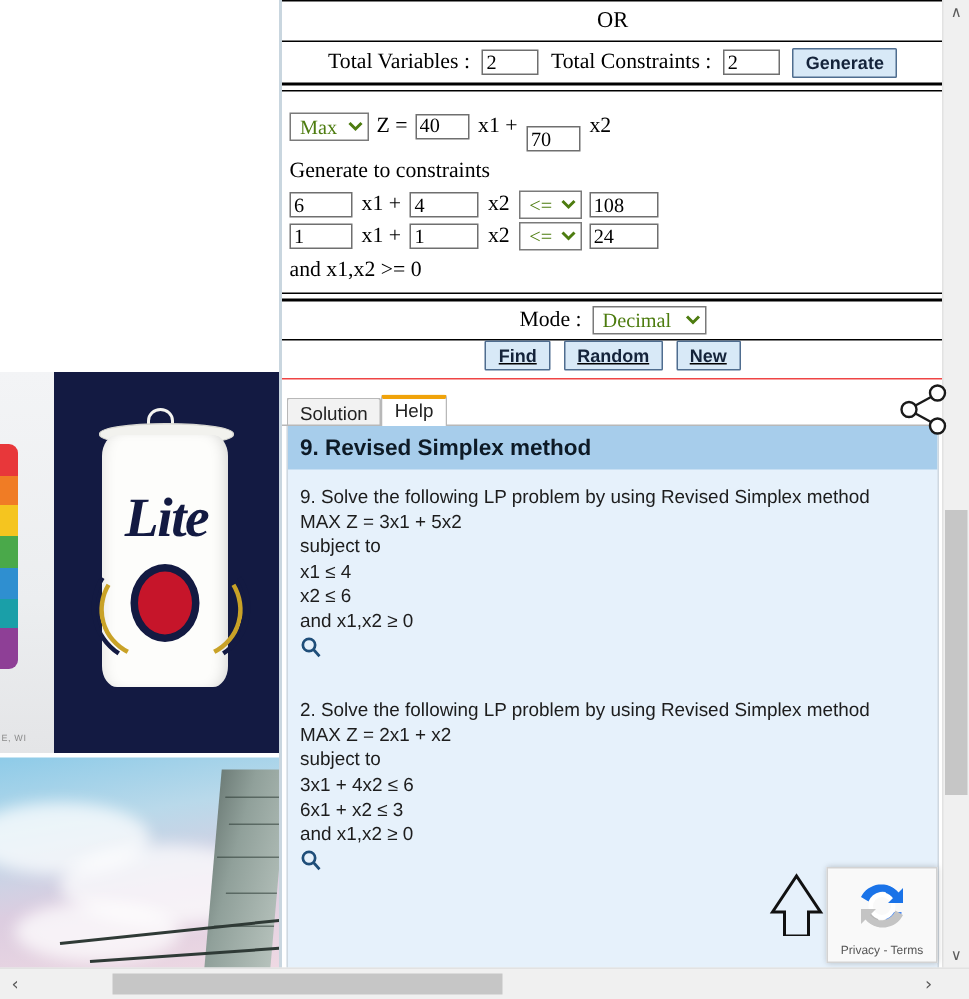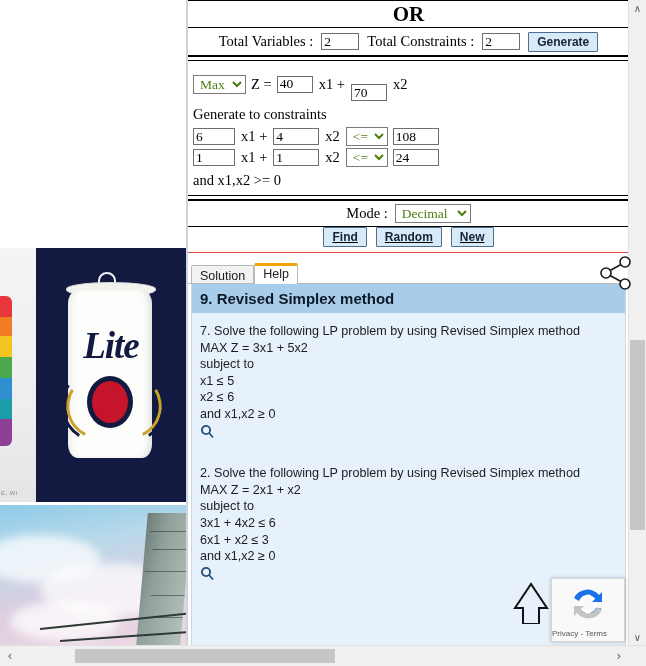--- a/index.html
+++ b/index.html
@@ -170,22 +170,22 @@
     position: absolute;
     left: 188px; top: 0;
     width: 441px; height: 646px;
     background: #ffffff;
     overflow: hidden;
   }
   .row-or {
     height: 26px;
     line-height: 26px;
     text-align: center;
-    font-size: 21px;
-    font-weight: bold;
+    font-size: 15px;
+    font-weight: normal;
     border-top: 1px solid #000;
     border-bottom: 1px solid #000;
   }
   .row-gen {
     height: 27px;
     display: flex;
     align-items: center;
     justify-content: center;
     border-bottom: 1px solid #000;
     font-size: 14.5px;
@@ -346,20 +346,21 @@
     right: 4px; bottom: 4px;
     width: 72px; height: 62px;
     background: #f9f9f9;
     border: 1px solid #d3d3d3;
     box-shadow: 0 0 4px rgba(0,0,0,.22);
     z-index: 8;
   }
   #recaptcha .rc-txt {
     position: absolute;
     bottom: 3px; left: 0; right: 0;
+    text-align: center;
     font-family: "Liberation Sans", sans-serif;
     font-size: 8px;
     color: #555;
   }
   #arrow-shape {
     position: absolute;
     right: 76px; bottom: 22px;
     width: 40px; height: 46px;
     z-index: 7;
   }
@@ -530,24 +531,24 @@
 
   <div id="tabs-wrap">
     <span class="tab">Solution</span><span class="tab active">Help</span>
     <div id="tab-underline"></div>
   </div>
 
   <div id="help-panel">
     <div class="help-title">9. Revised Simplex method</div>
 
     <div class="help-block">
-      <div>7. Solve the following LP problem by using Revised Simplex method</div>
+      <div>9. Solve the following LP problem by using Revised Simplex method</div>
       <div>MAX Z = 3x1 + 5x2</div>
       <div>subject to</div>
-      <div>x1 ≤ 5</div>
+      <div>x1 ≤ 4</div>
       <div>x2 ≤ 6</div>
       <div>and x1,x2 ≥ 0</div>
       <span class="mag">
         <svg width="15" height="15" viewBox="0 0 15 15">
           <circle cx="6" cy="6" r="4.1" fill="none" stroke="#1f4e79" stroke-width="1.8"></circle>
           <line x1="9" y1="9" x2="13" y2="13.5" stroke="#1f4e79" stroke-width="1.8"></line>
         </svg>
       </span>
     </div>
 

